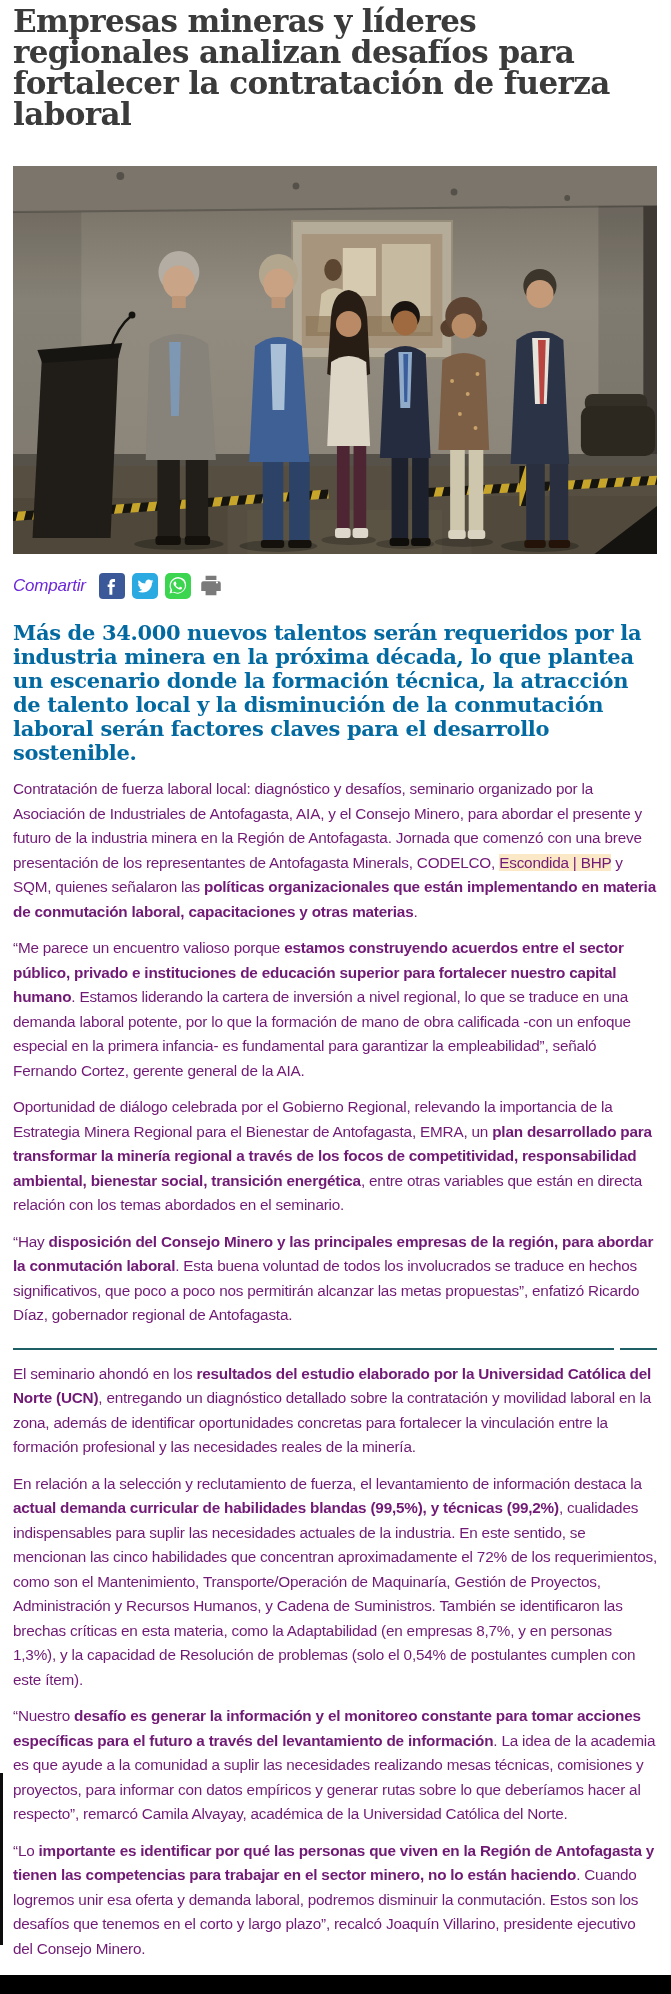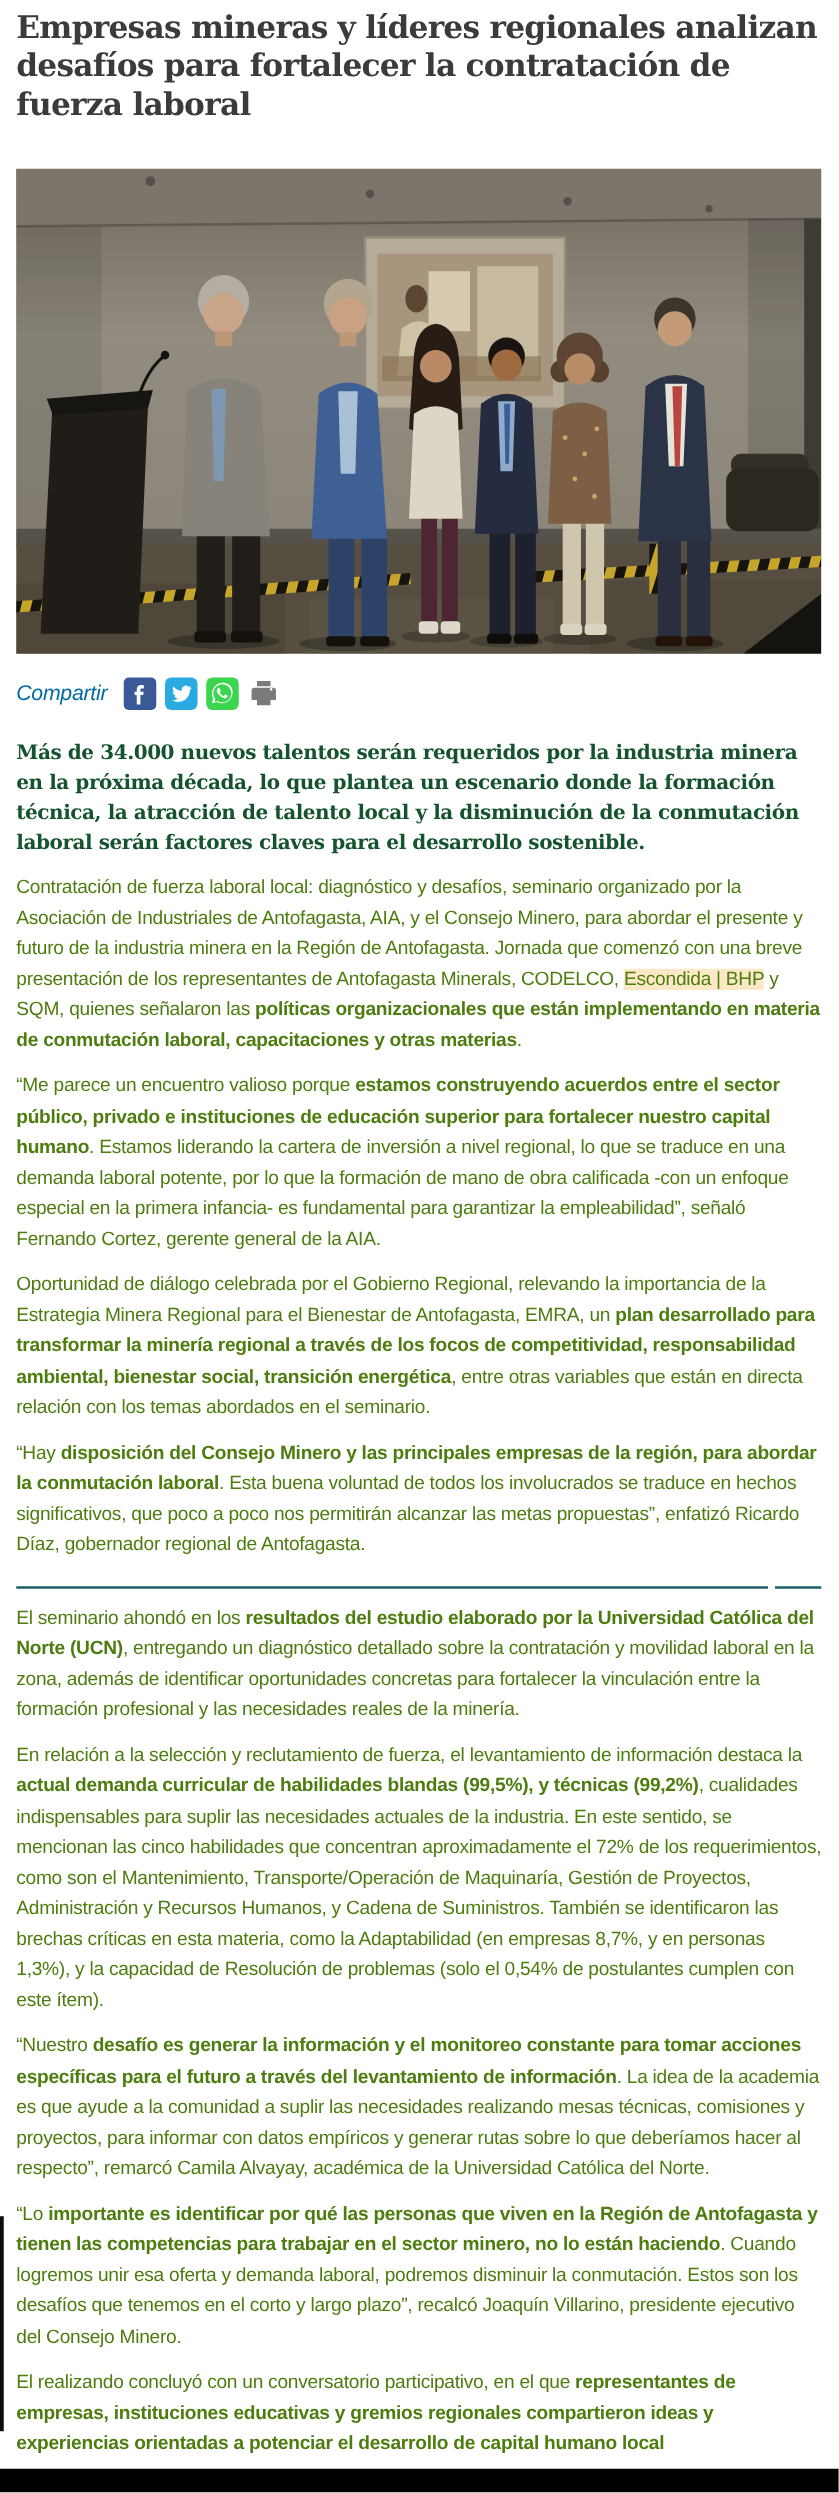--- a/index.html
+++ b/index.html
@@ -3,41 +3,41 @@
 <meta charset="utf-8">
 <style>
   html,body{margin:0;padding:0;background:#ffffff;}
   body{
     width:671px;height:1994px;position:relative;overflow:hidden;
     font-family:"Liberation Sans",sans-serif;color:#3e444c;
   }
   .wrap{padding:0 14px 0 13px;}
   h1{
     font-family:"DejaVu Serif","Liberation Serif",serif;
-    font-size:25px;line-height:31px;letter-spacing:-0.6px;
+    font-size:31px;line-height:31px;letter-spacing:-0.6px;
     color:#3b3b3b;font-weight:700;margin:6px 0 0 0;
   }
   figure.photo{margin:36px 0 0 0;padding:0;width:644px;height:388px;overflow:hidden;background:#857f74;}
   figure.photo svg{display:block;width:100%;height:100%;}
   .share{margin:18px 0 0 0;display:flex;align-items:center;gap:7px;height:27px;}
-  .share-label{font-style:italic;font-size:17px;color:#0369a1;margin-right:6px;letter-spacing:-0.2px;}
+  .share-label{font-style:italic;font-size:17px;color:#6d28d9;margin-right:6px;letter-spacing:-0.2px;}
   .sicon{width:26px;height:26px;display:inline-flex;align-items:center;justify-content:center;border-radius:4px;cursor:pointer;}
   .sicon svg{display:block;}
   .sicon.fb{background:var(--facebook,#3B5998);}
   .sicon.tw{background:var(--twitter,#2BA9E1);border-radius:5px;}
   .sicon.wa{background:var(--whatsapp,#3BD54F);border-radius:5px;}
   .sicon.pr{background:transparent;}
   p.lead{
     font-family:"DejaVu Serif","Liberation Serif",serif;font-weight:700;
-    font-size:16px;line-height:24px;letter-spacing:-0.35px;
-    color:#14532d;margin:22px 0 0 0;
+    font-size:21px;line-height:24px;letter-spacing:-0.35px;
+    color:#0369a1;margin:22px 0 0 0;
   }
   p.body{
     font-size:15.3px;line-height:24.5px;letter-spacing:-0.2px;
-    margin:12px 0 0 0;color:#4d7c0f;
+    margin:12px 0 0 0;color:#701a75;
   }
   p.body .b{font-weight:700;}
   p.body .i{}
   p.body .hl{background:var(--highlight,#FBE8C7);}
   hr.divider{
     border:none;height:2px;margin:20px 0 0 0;
     background:linear-gradient(to right,var(--divider,#1E5F66) 0 93.4%,#ffffff 93.4% 94.2%,var(--divider,#1E5F66) 94.2% 100%);
   }
   h2{
     font-family:"DejaVu Serif","Liberation Serif",serif;font-weight:700;

